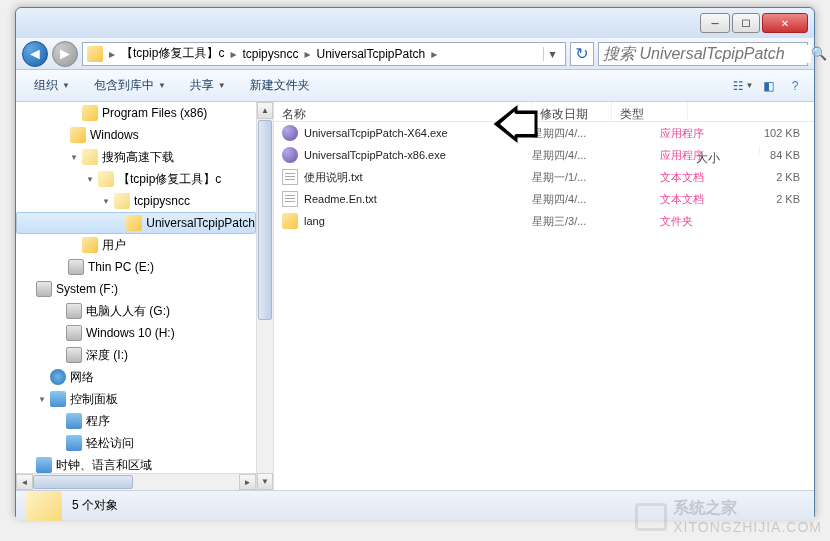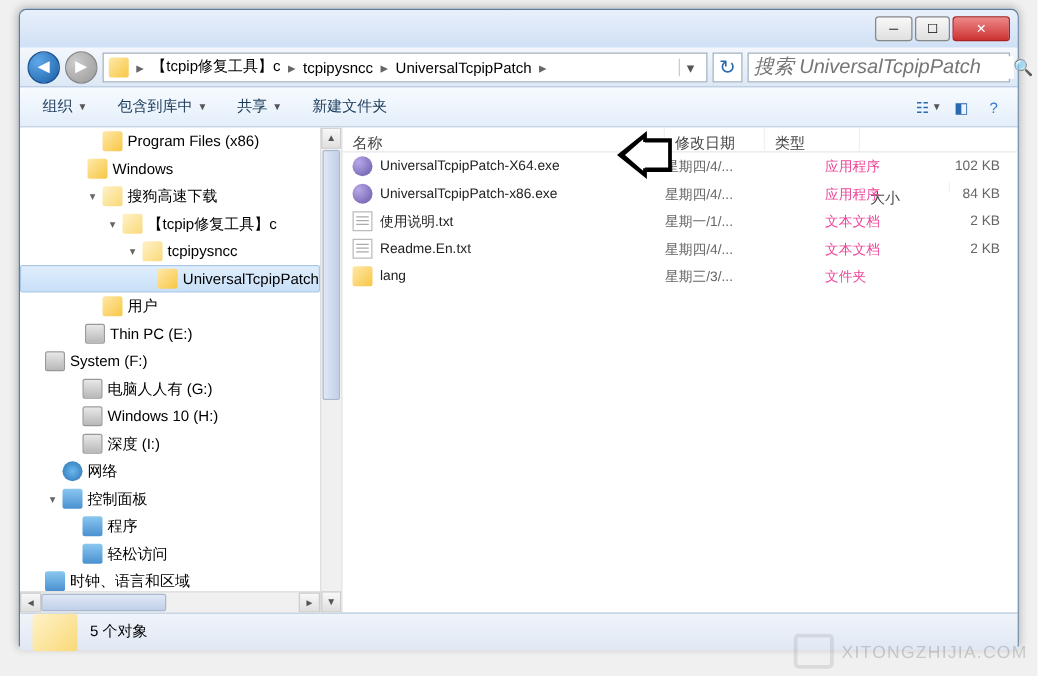--- a/index.html
+++ b/index.html
@@ -323,15 +323,16 @@
 
   <div class="status">
     <div class="big-icon"></div>
     <span>5 个对象</span>
   </div>
 </div>
 
 <div class="watermark">
   <div class="house"></div>
   <div>
+    <div style="font-weight:bold">系统之家</div>
     <div style="font-size:14px;letter-spacing:1px">XITONGZHIJIA.COM</div>
   </div>
 </div>
 
 </body></html>

